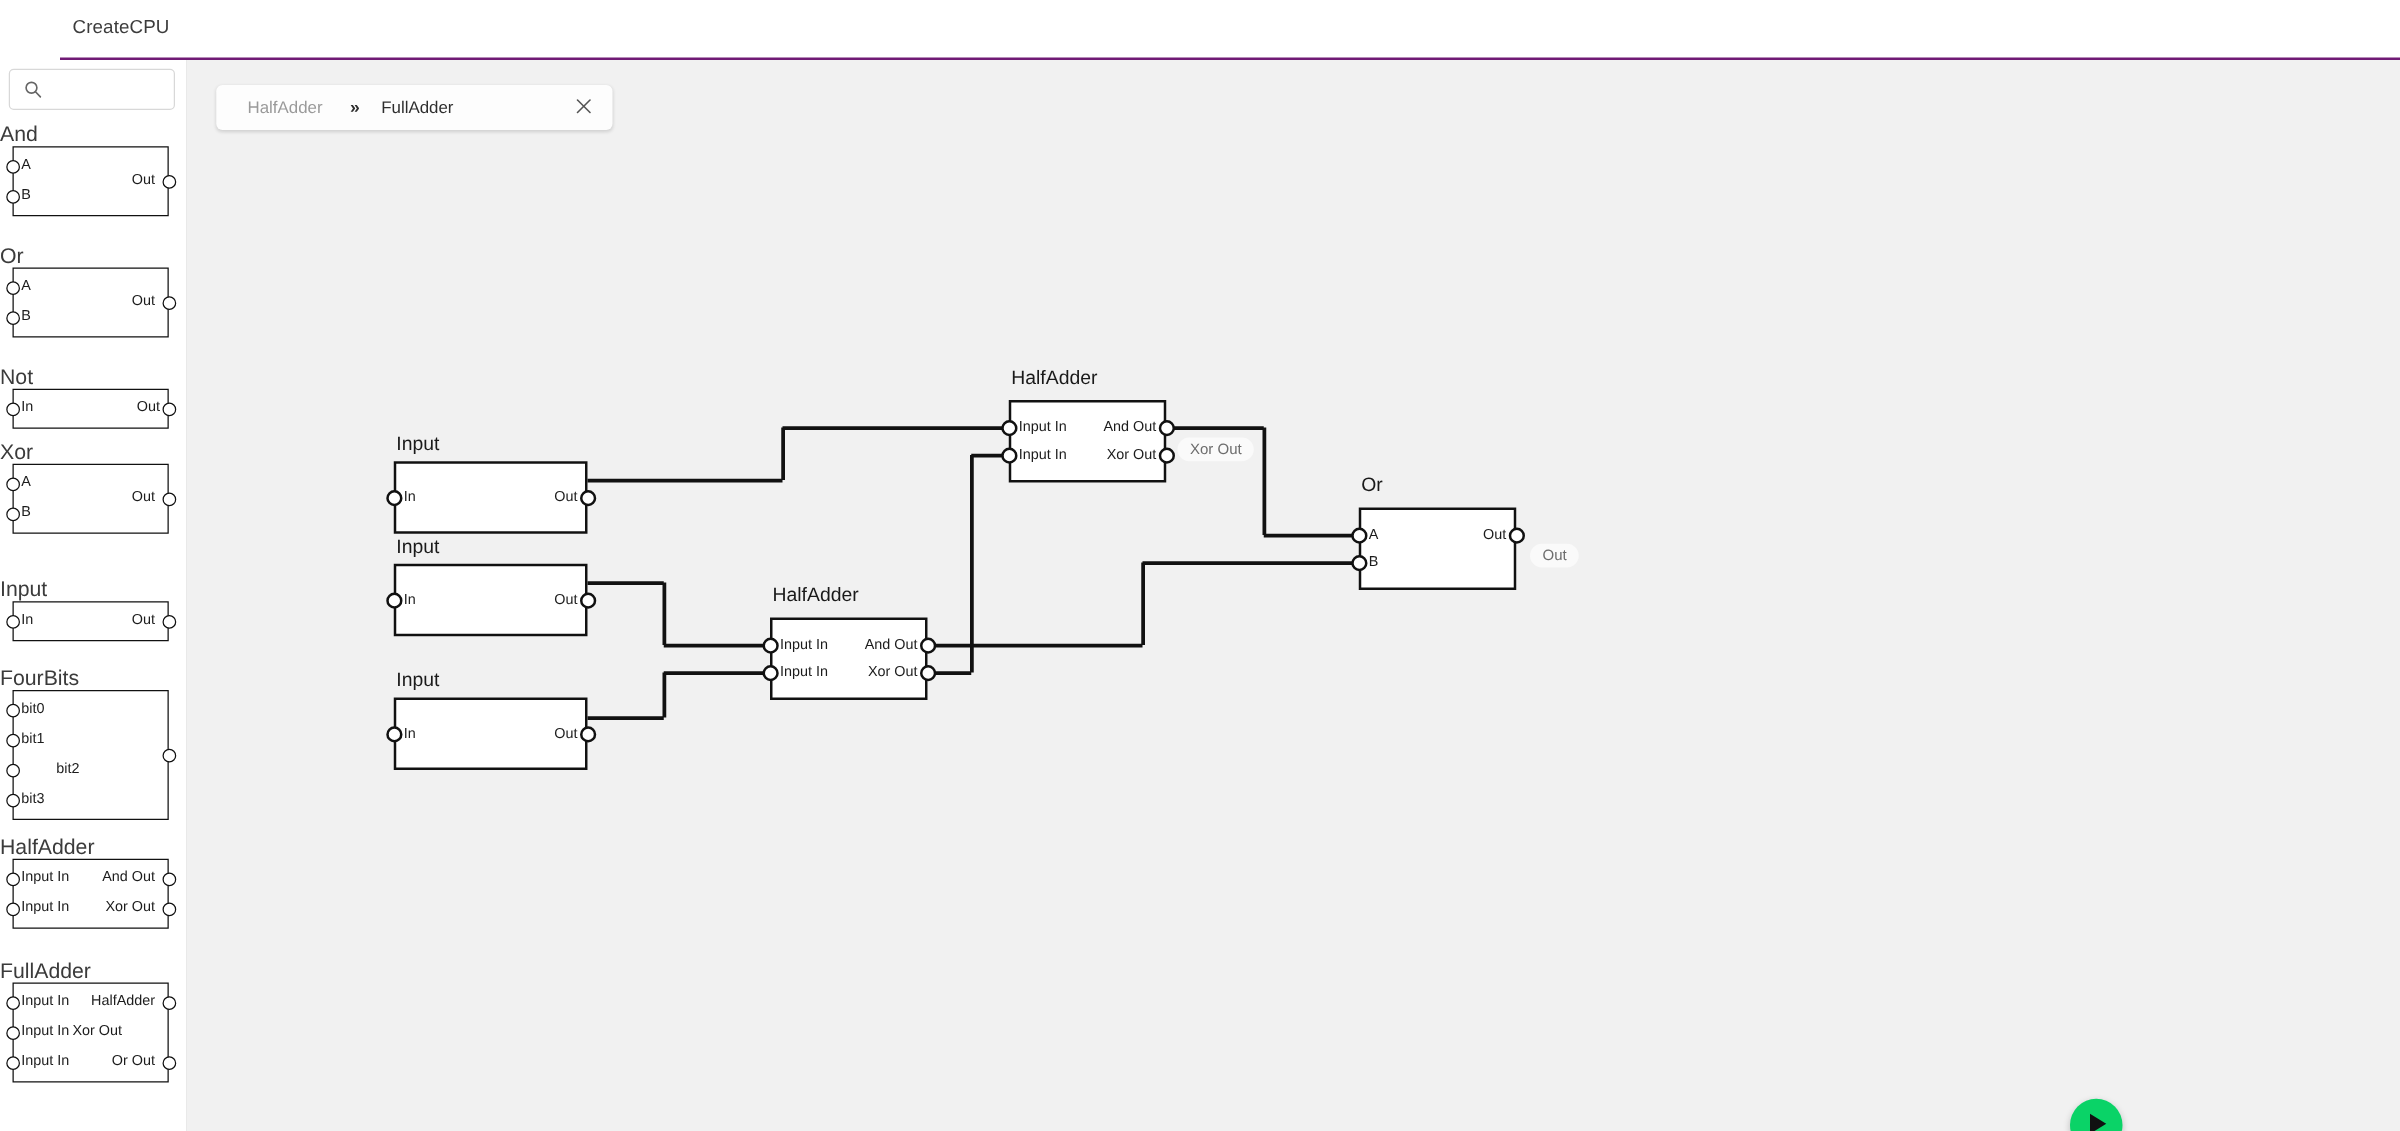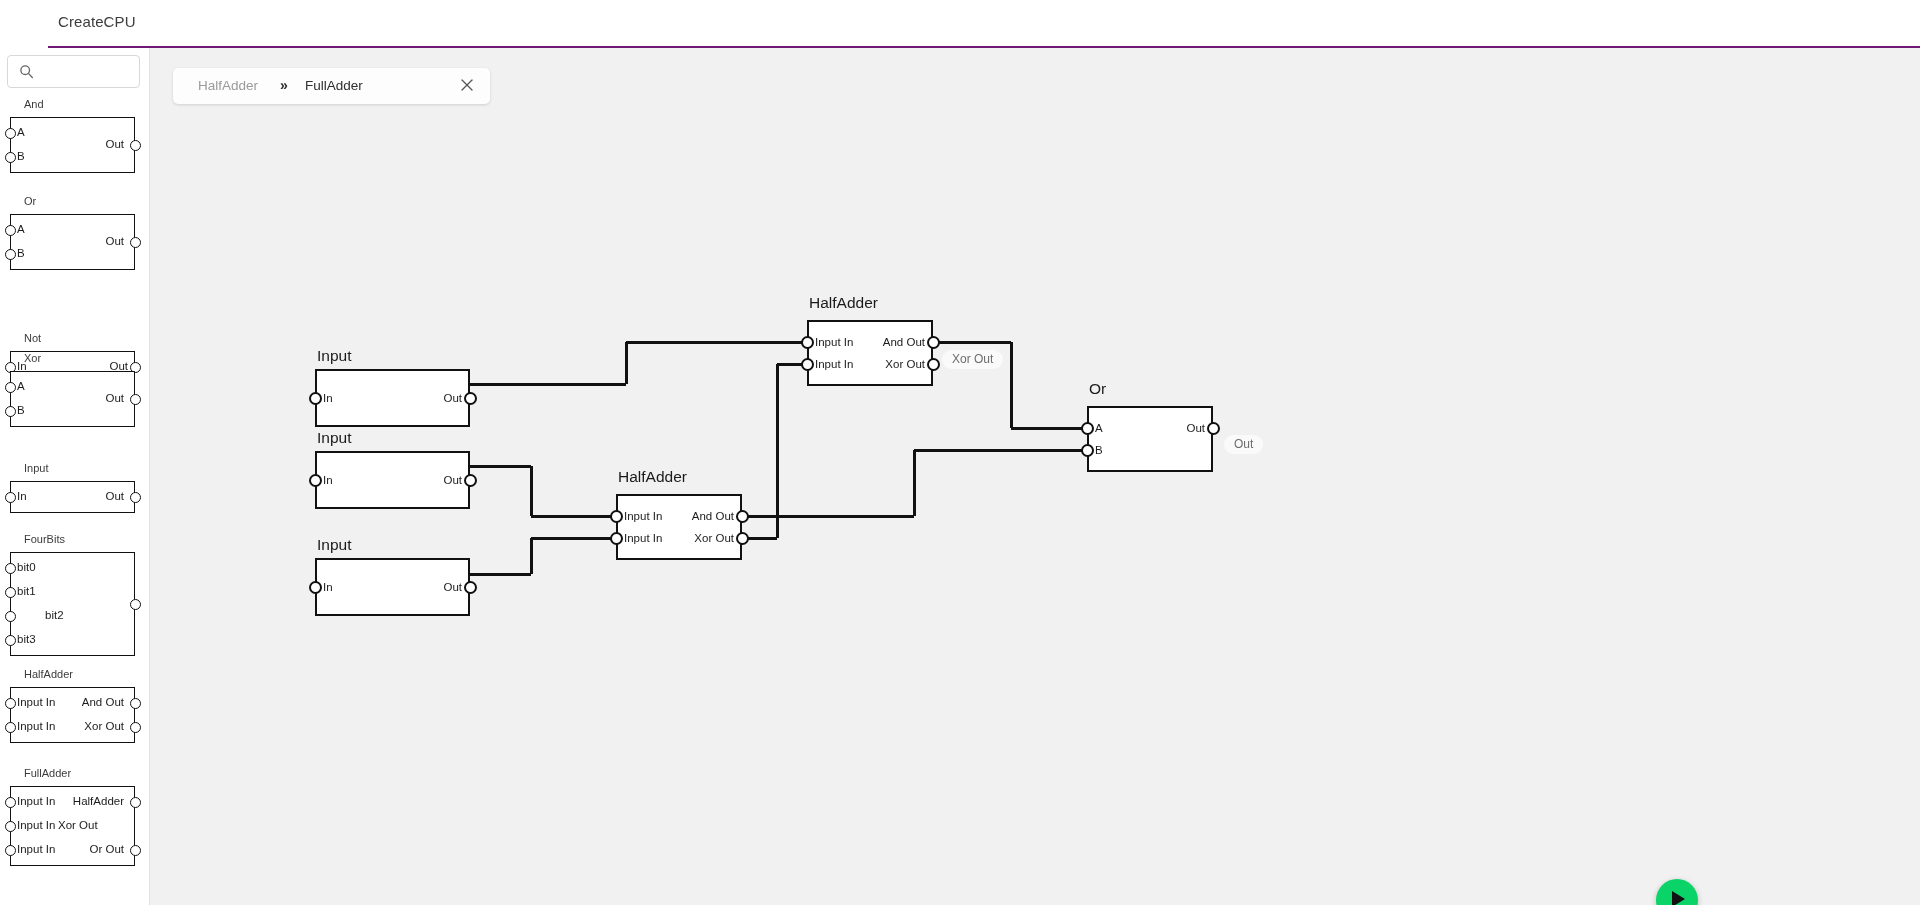--- a/index.html
+++ b/index.html
@@ -41,22 +41,22 @@
     position:absolute;left:11px;top:8px;width:15px;height:15px;
   }
   #search-input{
     position:absolute;left:32px;top:0;width:96px;height:31px;
     border:0;outline:0;background:transparent;font-size:13px;color:#333;
     font-family:"Liberation Sans", sans-serif;
   }
 
   .palette-item{position:absolute;left:0;}
   .palette-label{
-    position:absolute;left:24px;top:0;
-    font-size:11px;color:#3b3b3b;white-space:nowrap;
+    position:absolute;left:0;top:0;
+    font-size:17px;color:#3b3b3b;white-space:nowrap;
   }
   .chip{
     position:absolute;left:10px;
     border:1.6px solid #111;background:#fff;box-sizing:border-box;
   }
   .pin{
     position:absolute;width:11px;height:11px;border-radius:50%;
     border:1.6px solid #111;background:#fff;box-sizing:border-box;
   }
   .pin-label{
@@ -164,21 +164,21 @@
       <div class="palette-item" style="top: 147px; width: 150px; height: 80px;">
         <div class="palette-label">Or</div>
         <div class="chip" style="top: 19px; width: 125px; height: 56px;"></div>
         <div class="pin" style="left: 4.5px; top: 29.5px;"></div>
         <div class="pin-label" style="left: 17px; top: 29px;">A</div>
         <div class="pin" style="left: 4.5px; top: 53.5px;"></div>
         <div class="pin-label" style="left: 17px; top: 53px;">B</div>
         <div class="pin" style="left: 129.5px; top: 41.5px;"></div>
         <div class="pin-label" style="top: 41px; right: 26px; text-align: right;">Out</div>
       </div>
-      <div class="palette-item" style="top: 244px; width: 154px; height: 56px; margin-top: 40px;">
+      <div class="palette-item" style="top: 244px; width: 154px; height: 56px;">
         <div class="palette-label">Not</div>
         <div class="chip" style="top: 19px; width: 125px; height: 32px;"></div>
         <div class="pin" style="left: 4.5px; top: 29.5px;"></div>
         <div class="pin-label" style="left: 17px; top: 29px;">In</div>
         <div class="pin" style="left: 129.5px; top: 29.5px;"></div>
         <div class="pin-label" style="top: 29px; right: 26px; text-align: right;">Out</div>
       </div>
       <div class="palette-item" style="top: 304px; width: 150px; height: 80px;">
         <div class="palette-label">Xor</div>
         <div class="chip" style="top: 19px; width: 125px; height: 56px;"></div>

